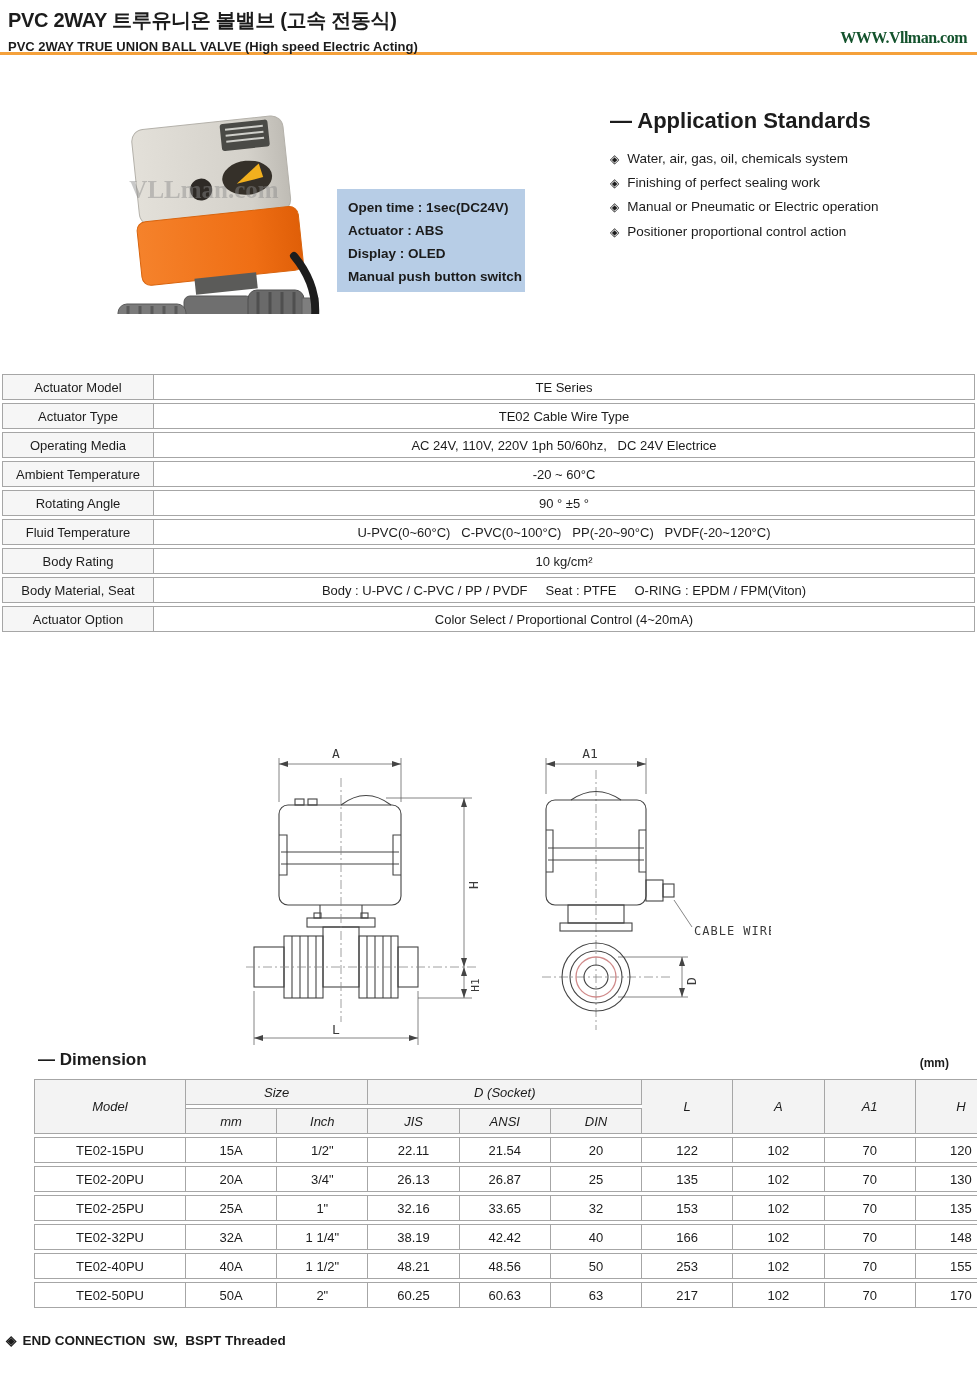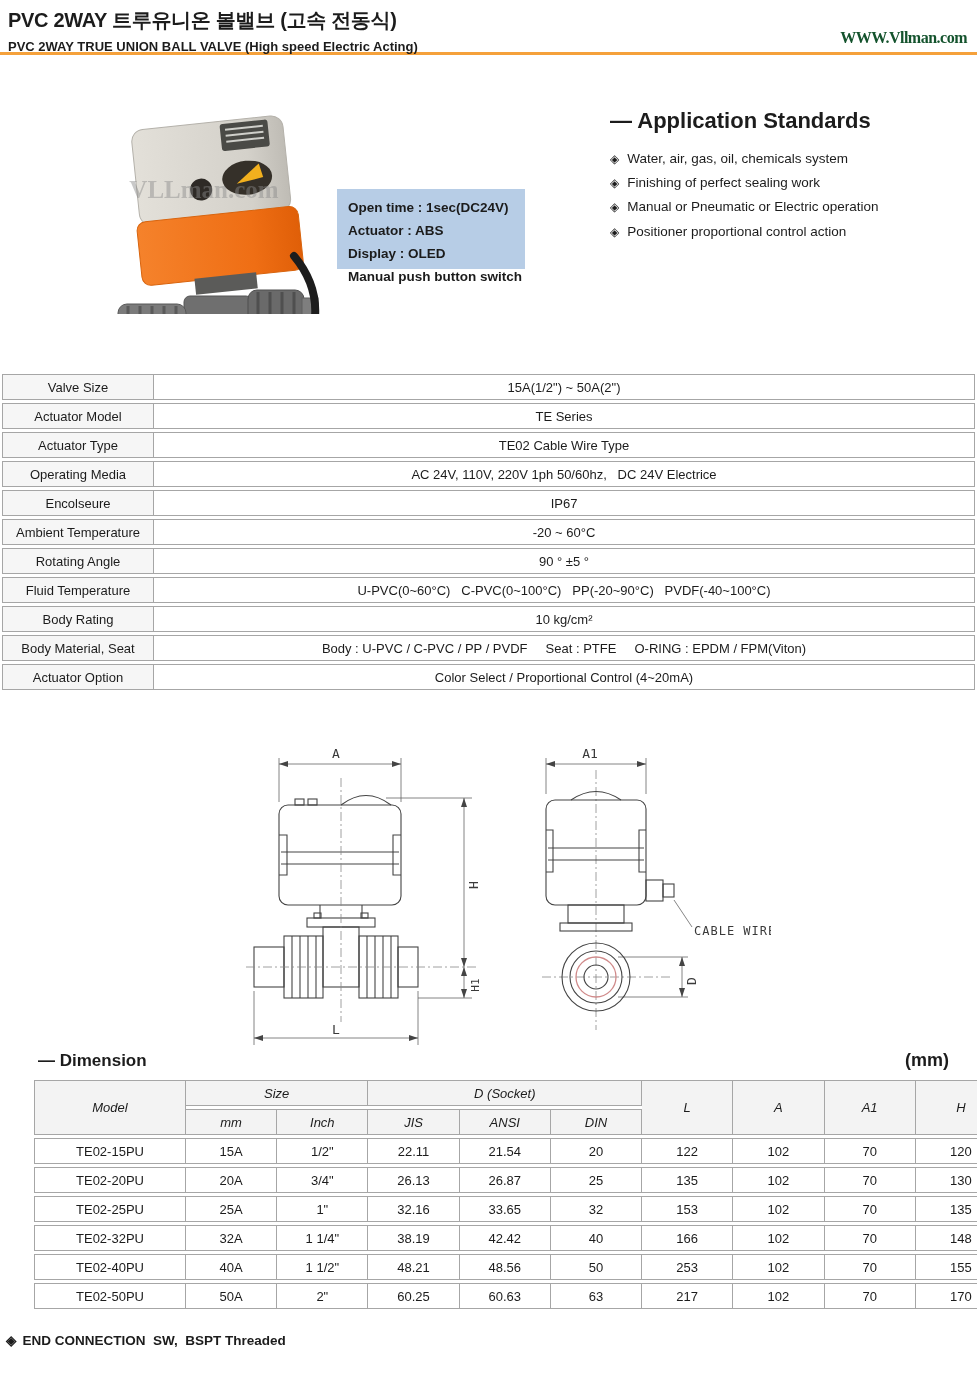--- a/index.html
+++ b/index.html
@@ -12,21 +12,21 @@
   
   .hdr { position:absolute; top:0; left:0; width:977px; height:55px;
          border-bottom:3px solid #F5A13B; padding:7px 12px 0 8px; }
   .hdr .ko { font-size:20px; font-weight:bold; letter-spacing:-0.3px; }
   .hdr .en { font-size:13px; font-weight:bold; margin-top:5px; }
   .hdr .url { position:absolute; right:10px; bottom:5px; font-size:16px; font-weight:bold;
               color:#14532d; font-family:"Liberation Serif", serif; letter-spacing:-0.5px; text-decoration:none; }
   
   .photo { position:absolute; left:88px; top:96px; width:235px; height:218px; }
   
-  .infobox { position:absolute; left:337px; top:189px; width:188px; height:80px;
+  .infobox { position:absolute; left:337px; top:189px; width:188px; height:103px;
              background:#B7CDE6; padding:7px 11px 5px 11px; }
   .infobox .line { font-size:13.5px; font-weight:bold; color:#1b1b1b;
                    line-height:23px; white-space:pre; }
   
   .apps { position:absolute; left:610px; top:108px; width:365px; }
   .apps h2 { font-size:22px; font-weight:bold; margin-bottom:13px; }
   .apps .item { font-size:13.5px; line-height:24.2px; white-space:pre; }
   .apps .blt { margin-right:8px; font-size:12px; }
   
   .sect-h { font-size:17px; font-weight:bold; }
@@ -41,21 +41,21 @@
   .spec { position:absolute; top:371px; left:2px; width:973px; }
   .spec h2 { margin:0 0 5px 4px; }
   .spec td.lbl { width:152px; background:#F6F6F6; border-left:1px solid #A6A6A6; }
   
   .draw { position:absolute; left:246px; top:730px; width:525px; height:328px; }
   .draw svg text { font-family:"DejaVu Sans Mono", monospace; fill:#3a3a3a; }
   
   .dim { position:absolute; top:1050px; left:2px; width:973px;margin-left:32px; }
   .dim .hrow { display:flex; justify-content:space-between; align-items:flex-end;
                margin:0 58px 6px 4px; }
-  .dim .unit { font-size:18px; font-weight:bold; }
+  .dim .unit { font-size:12px; font-weight:bold; }
   .dim th { background:#F3F3F3;font-style:italic; }
   .dim col.c-model { width:152px; }
   
   .foot { position:absolute; top:1332px; left:6px; font-size:13.5px; font-weight:bold;
           white-space:pre; }
   .foot .blt { margin-right:6px; }
 </style>
 </head>
 <body>
 
@@ -133,50 +133,42 @@
   <div class="item"><span class="blt">◈</span><span>Water, air, gas, oil, chemicals system</span></div>
   <div class="item"><span class="blt">◈</span><span>Finishing of perfect sealing work</span></div>
   <div class="item"><span class="blt">◈</span><span>Manual or Pneumatic or Electric operation</span></div>
   <div class="item"><span class="blt">◈</span><span>Positioner proportional control action</span></div>
 </div>
 
 <div class="spec">
   <table>
     <tbody>
       <tr>
-          <td class="lbl">Valve Size</td>
-          <td>15A(1/2") ~ 50A(2")</td>
-        </tr>
-      <tr>
           <td class="lbl">Actuator Model</td>
           <td>TE Series</td>
         </tr>
       <tr>
           <td class="lbl">Actuator Type</td>
           <td>TE02 Cable Wire Type</td>
         </tr>
       <tr>
           <td class="lbl">Operating Media</td>
           <td>AC 24V, 110V, 220V 1ph 50/60hz,   DC 24V Electrice</td>
         </tr>
       <tr>
-          <td class="lbl">Encolseure</td>
-          <td>IP67</td>
-        </tr>
-      <tr>
           <td class="lbl">Ambient Temperature</td>
           <td>-20 ~ 60°C</td>
         </tr>
       <tr>
           <td class="lbl">Rotating Angle</td>
           <td>90 ° ±5 °</td>
         </tr>
       <tr>
           <td class="lbl">Fluid Temperature</td>
-          <td>U-PVC(0~60°C)   C-PVC(0~100°C)   PP(-20~90°C)   PVDF(-40~100°C)</td>
+          <td>U-PVC(0~60°C)   C-PVC(0~100°C)   PP(-20~90°C)   PVDF(-20~120°C)</td>
         </tr>
       <tr>
           <td class="lbl">Body Rating</td>
           <td>10 kg/cm²</td>
         </tr>
       <tr>
           <td class="lbl">Body Material, Seat</td>
           <td>Body : U-PVC / C-PVC / PP / PVDF     Seat : PTFE     O-RING : EPDM / FPM(Viton)</td>
         </tr>
       <tr>

